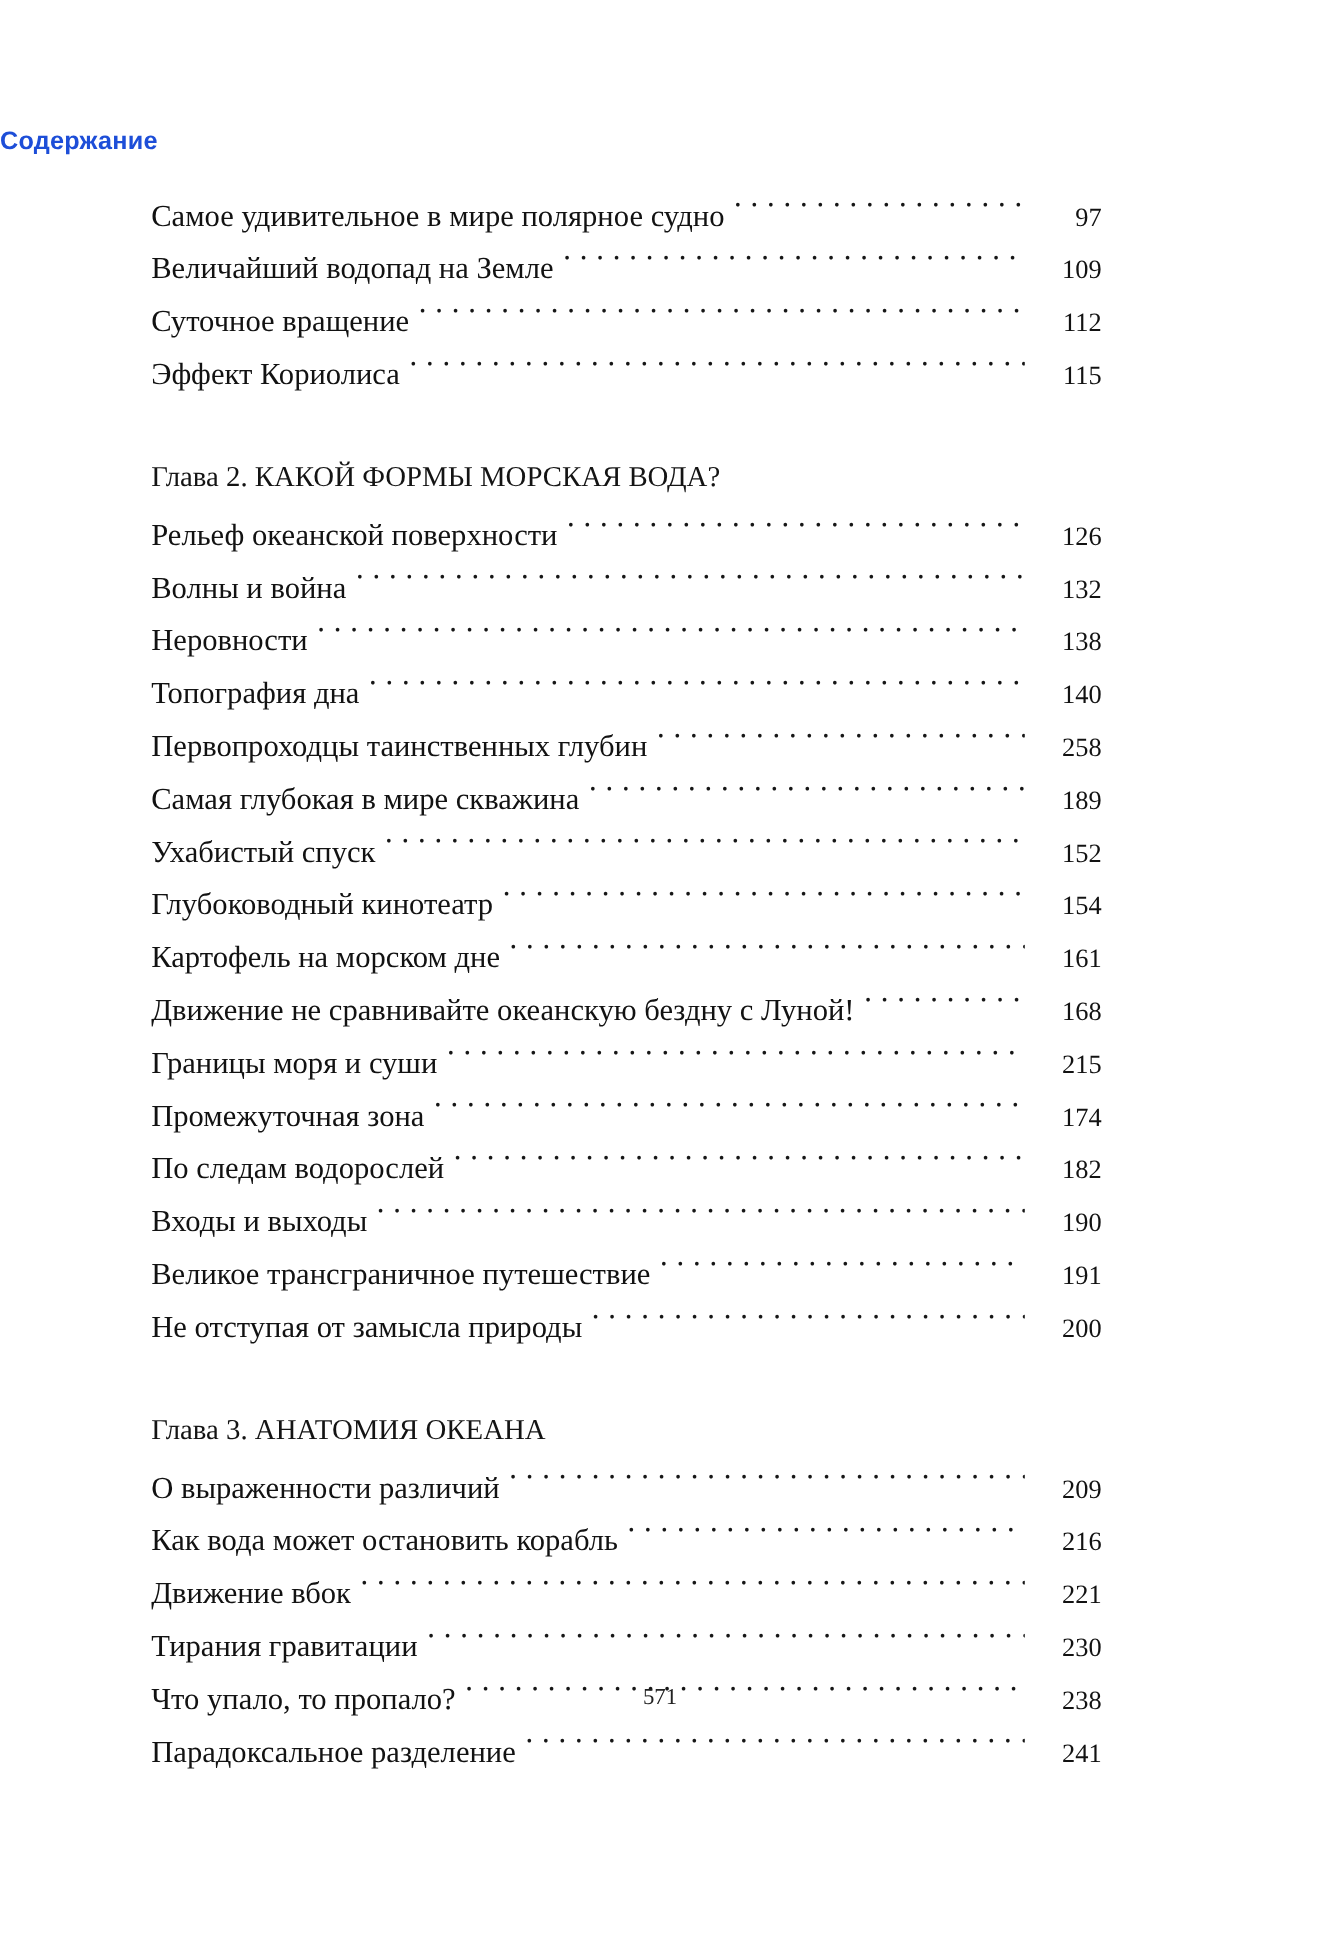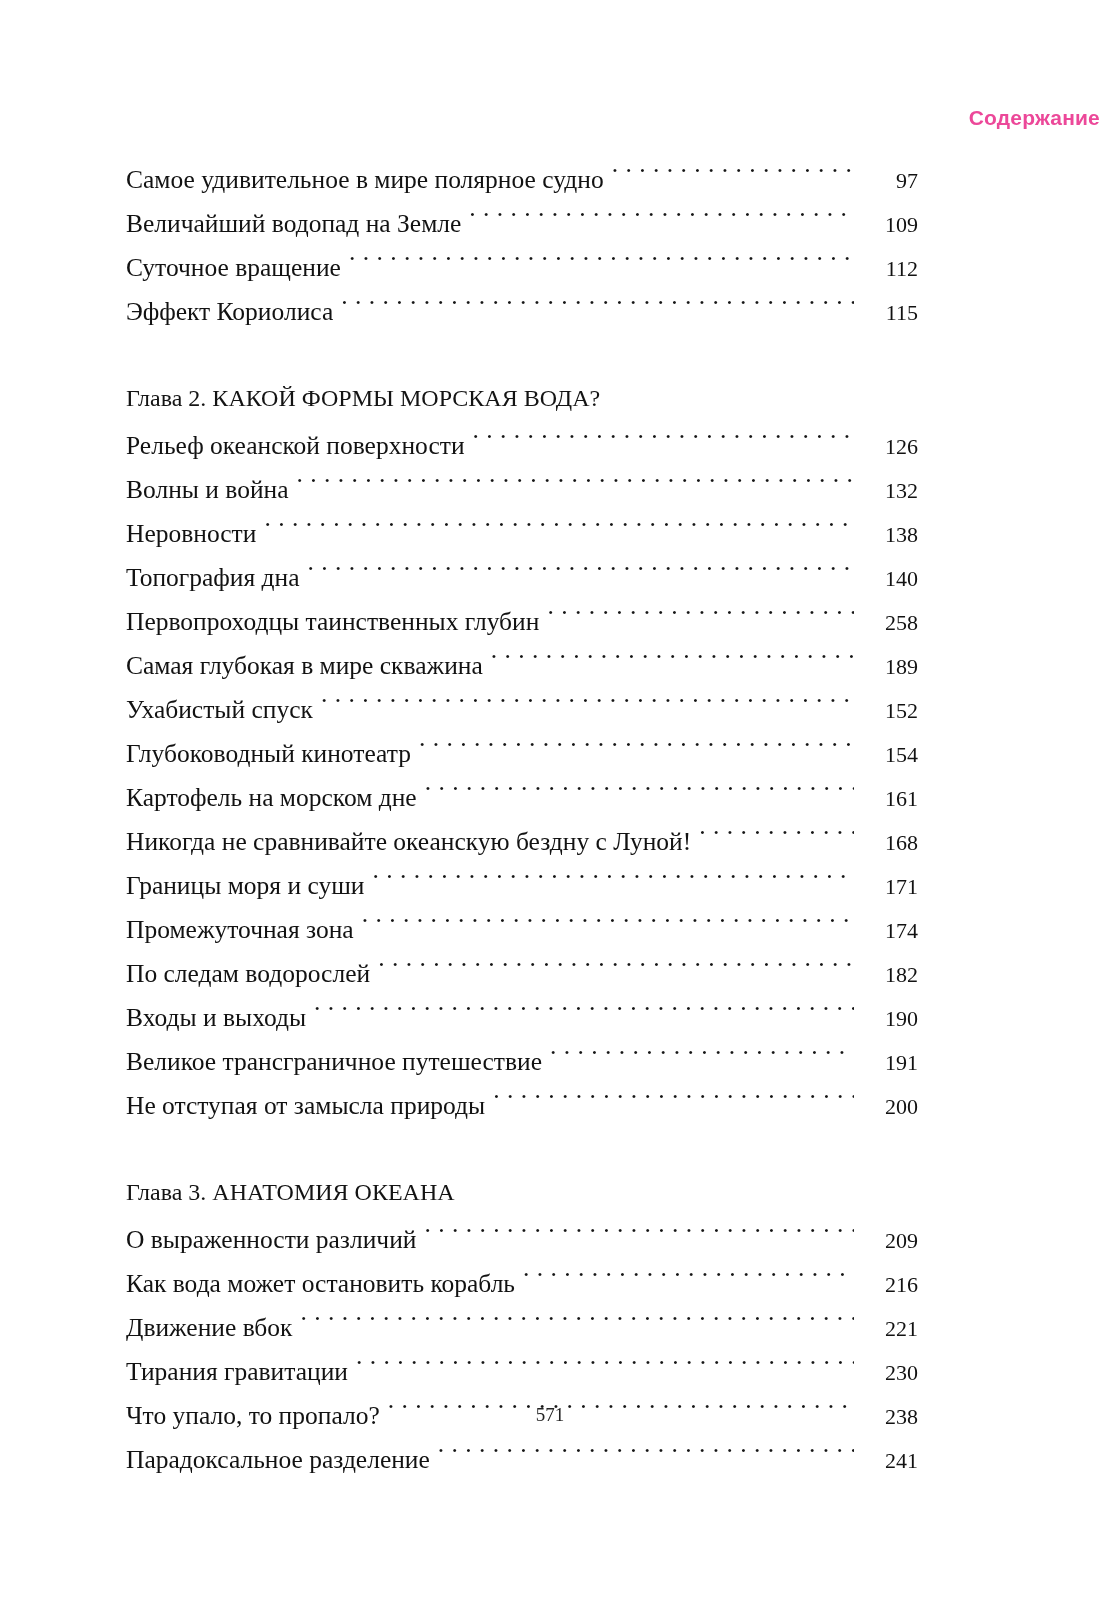--- a/index.html
+++ b/index.html
@@ -19,26 +19,26 @@
     color: #111111;
     -webkit-font-smoothing: antialiased;
   }
 
   
   .running-head {
     position: absolute;
     top: 106px;
     left: 0;
     width: 1100px;
-    text-align: right;
+    text-align: left;
     font-family: "Liberation Sans", "DejaVu Sans", sans-serif;
     font-weight: bold;
     font-size: 21px;
     letter-spacing: 0.2px;
-    color: #ec4899;
+    color: #1d4ed8;
   }
 
   
   .toc {
     position: absolute;
     top: 158px;
     left: 126px;
     width: 792px;
   }
 
@@ -176,28 +176,28 @@
         <span class="entry-title">Глубоководный кинотеатр</span>
         <span class="leader"></span>
         <span class="entry-page">154</span>
       </div>
       <div class="toc-entry">
         <span class="entry-title">Картофель на морском дне</span>
         <span class="leader"></span>
         <span class="entry-page">161</span>
       </div>
       <div class="toc-entry">
-        <span class="entry-title">Никогда не сравнивайте океанскую бездну с Луной!</span>
+        <span class="entry-title">Движение не сравнивайте океанскую бездну с Луной!</span>
         <span class="leader"></span>
         <span class="entry-page">168</span>
       </div>
       <div class="toc-entry">
         <span class="entry-title">Границы моря и суши</span>
         <span class="leader"></span>
-        <span class="entry-page">171</span>
+        <span class="entry-page">215</span>
       </div>
       <div class="toc-entry">
         <span class="entry-title">Промежуточная зона</span>
         <span class="leader"></span>
         <span class="entry-page">174</span>
       </div>
       <div class="toc-entry">
         <span class="entry-title">По следам водорослей</span>
         <span class="leader"></span>
         <span class="entry-page">182</span>

